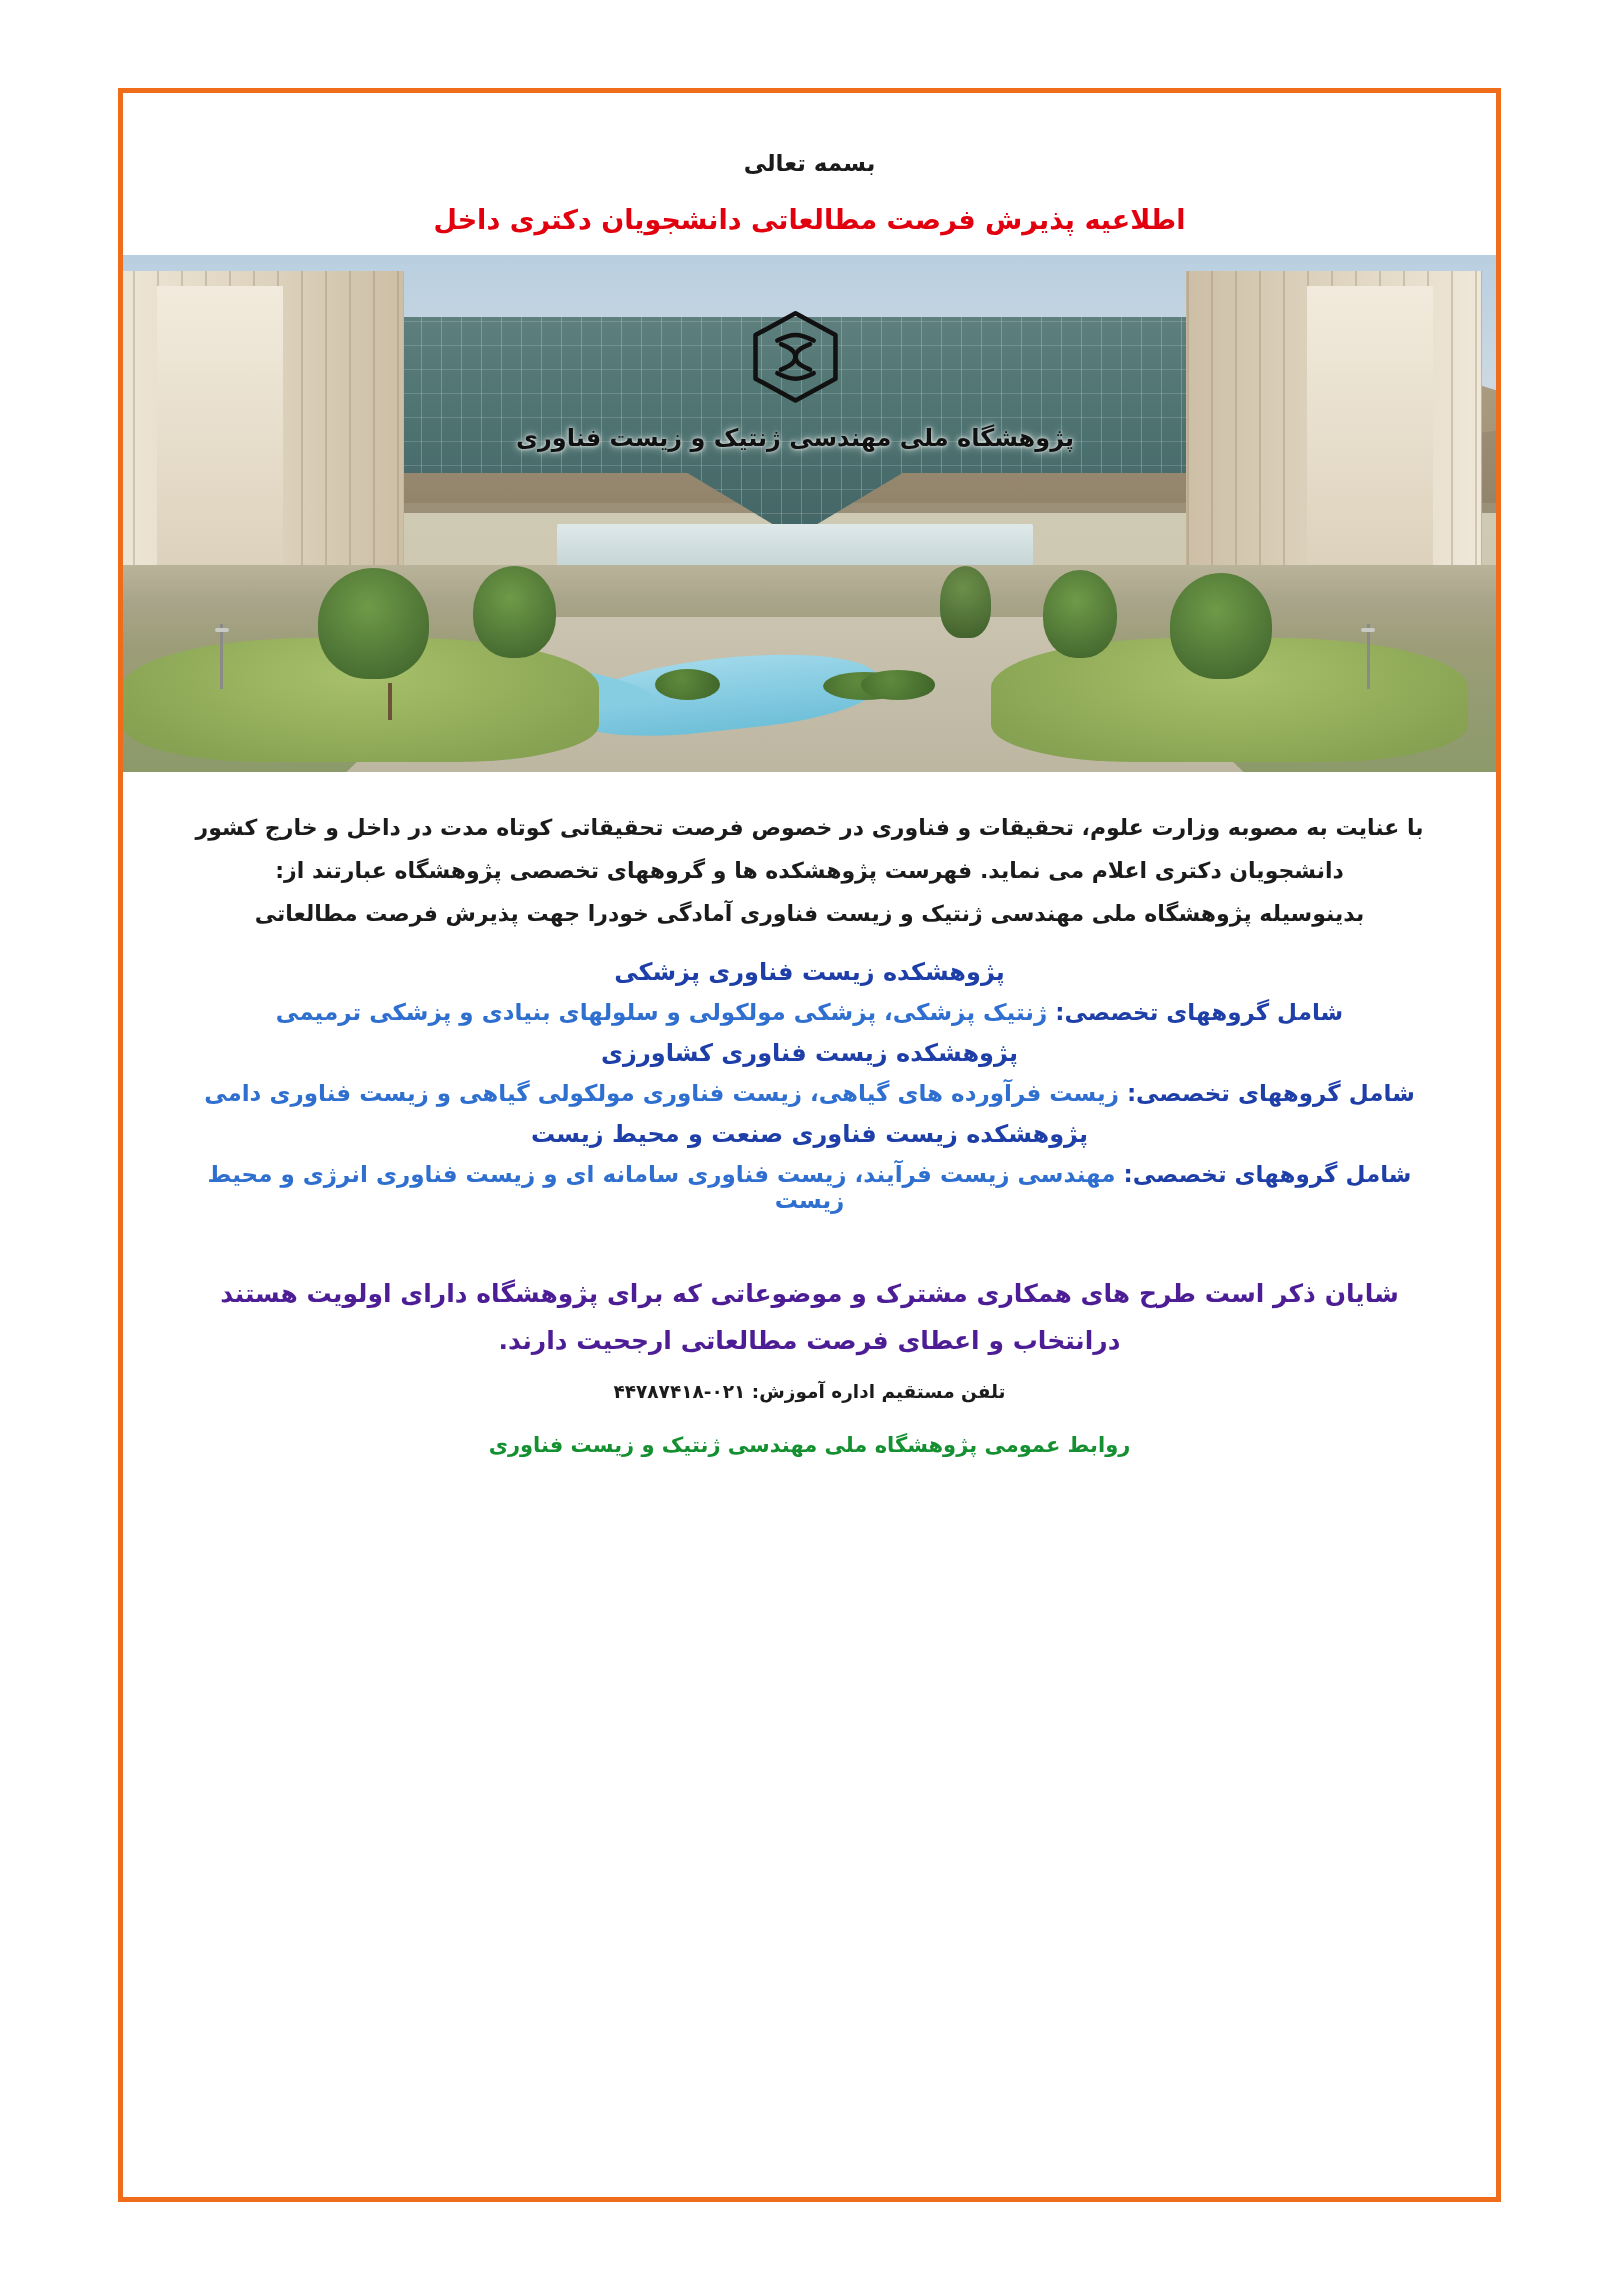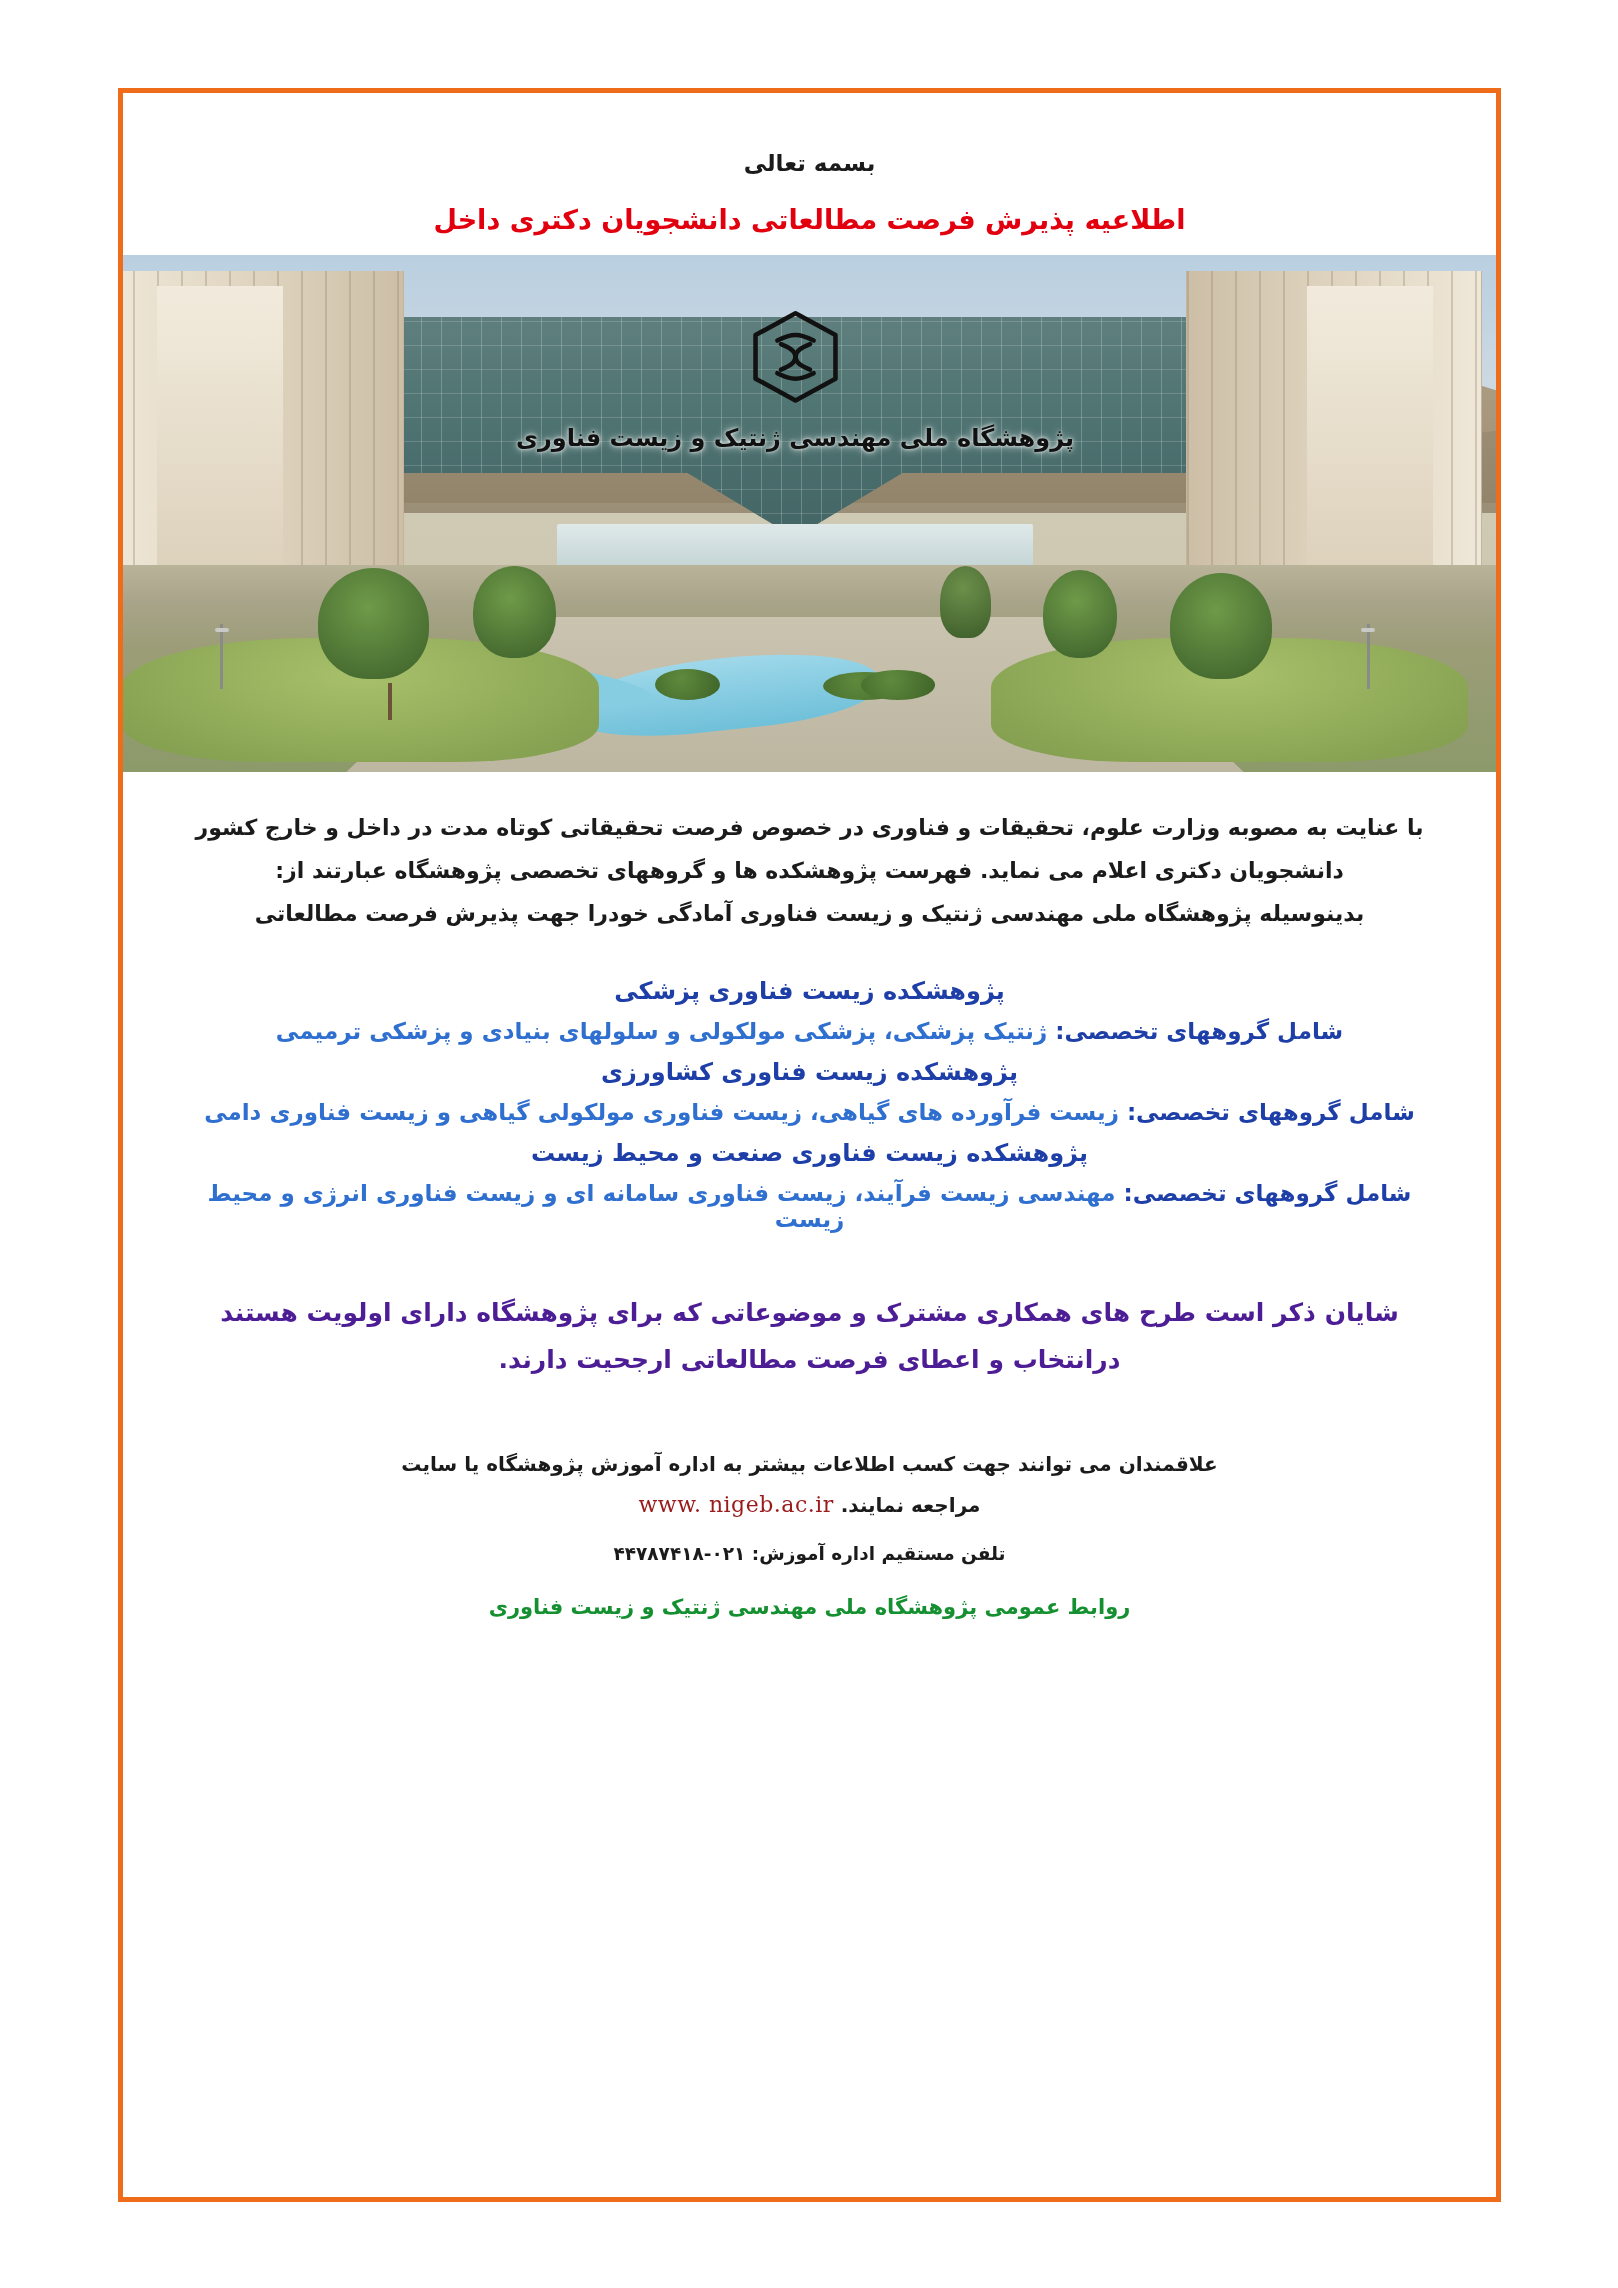--- a/index.html
+++ b/index.html
@@ -211,21 +211,21 @@
     text-align: justify;
     text-align-last: center;
   }
   .para .line { display: block; }
 
   .section-title {
     text-align: center;
     font-size: 24px;
     font-weight: bold;
     color: #1f3fa8;
-    margin-top: 41px;
+    margin-top: 22px;
   }
   .section-title.tight { margin-top: 14px; }
   .section-sub {
     text-align: center;
     font-size: 23px;
     font-weight: bold;
     color: #2f6fd0;
     margin-top: 13px;
   }
   .section-sub .lead { color: #1f3fa8; }
@@ -365,27 +365,20 @@
             <span class="lead">شامل گروههای تخصصی:</span>
             <span> مهندسی زیست فرآیند، زیست فناوری سامانه ای و زیست فناوری انرژی و محیط زیست</span>
           </div>
         </div>
 
         <div class="note-red">
           <span class="line">شایان ذکر است طرح های همکاری مشترک و موضوعاتی که برای پژوهشگاه دارای اولویت هستند</span>
           <span class="line">درانتخاب و اعطای فرصت مطالعاتی ارجحیت دارند.</span>
         </div>
 
-        <div class="contact">
-          <div>علاقمندان می توانند جهت کسب اطلاعات بیشتر به اداره آموزش پژوهشگاه یا سایت</div>
-          <div>
-            <span>مراجعه نمایند.</span>
-            <span class="site">www. nigeb.ac.ir</span>
-          </div>
-        </div>
 
         <div class="phone">
           <span>تلفن مستقیم اداره آموزش:</span>
           <span>۰۲۱-۴۴۷۸۷۴۱۸</span>
         </div>
 
         <div class="pr-green">روابط عمومی پژوهشگاه ملی مهندسی ژنتیک و زیست فناوری</div>
 
       </div>
     </div>

